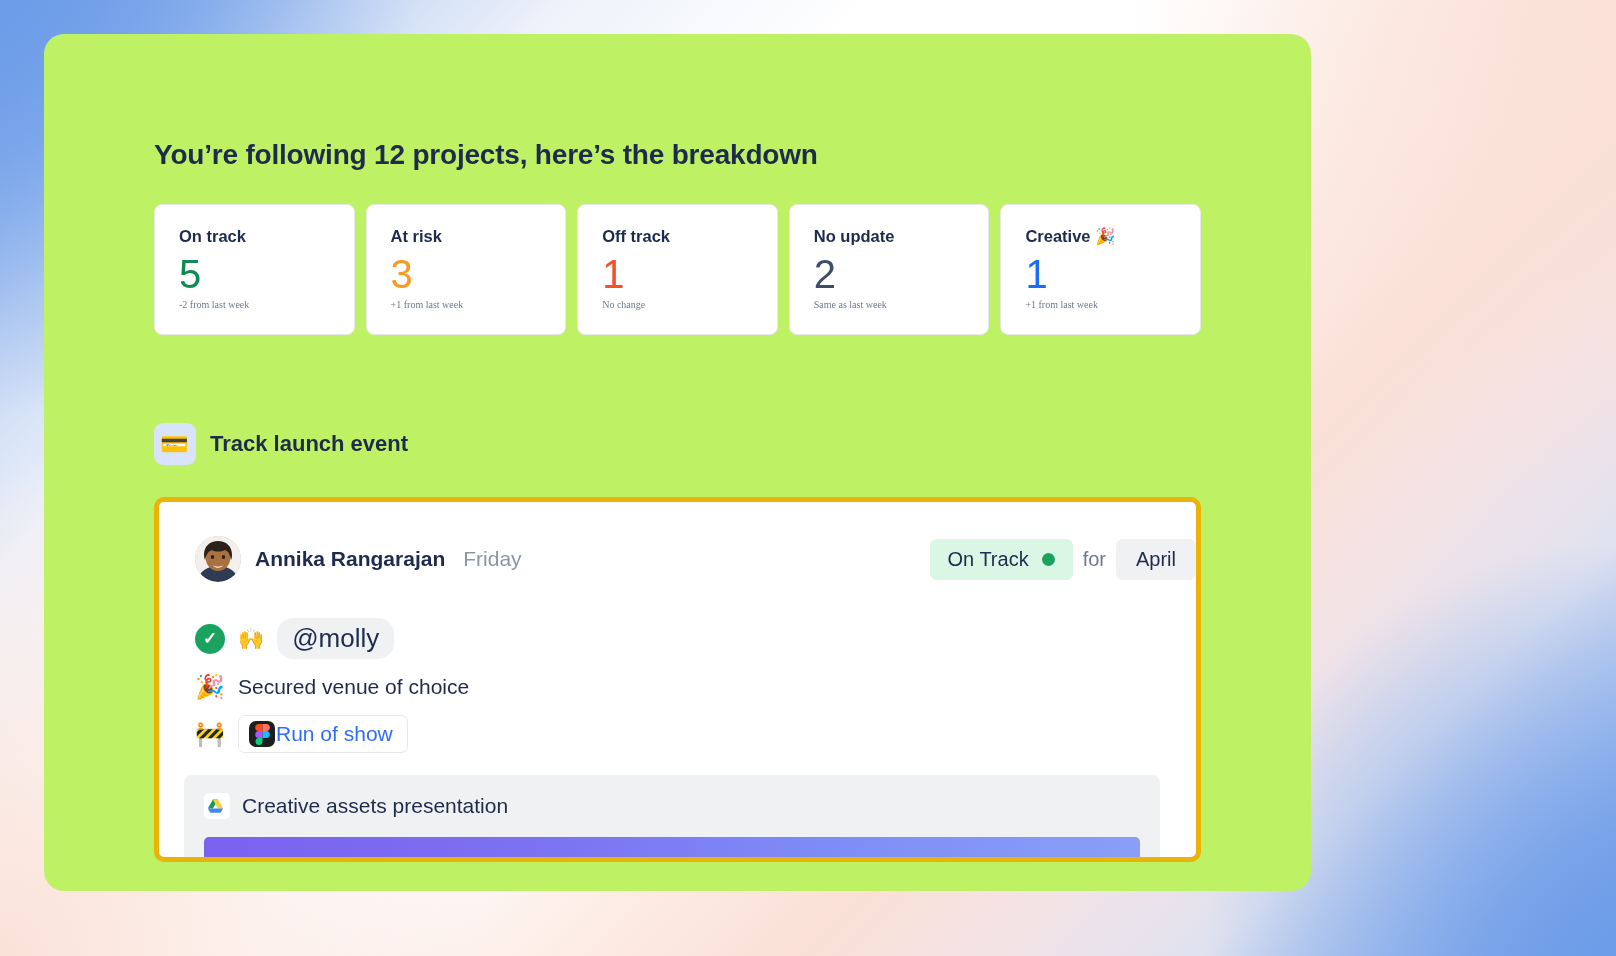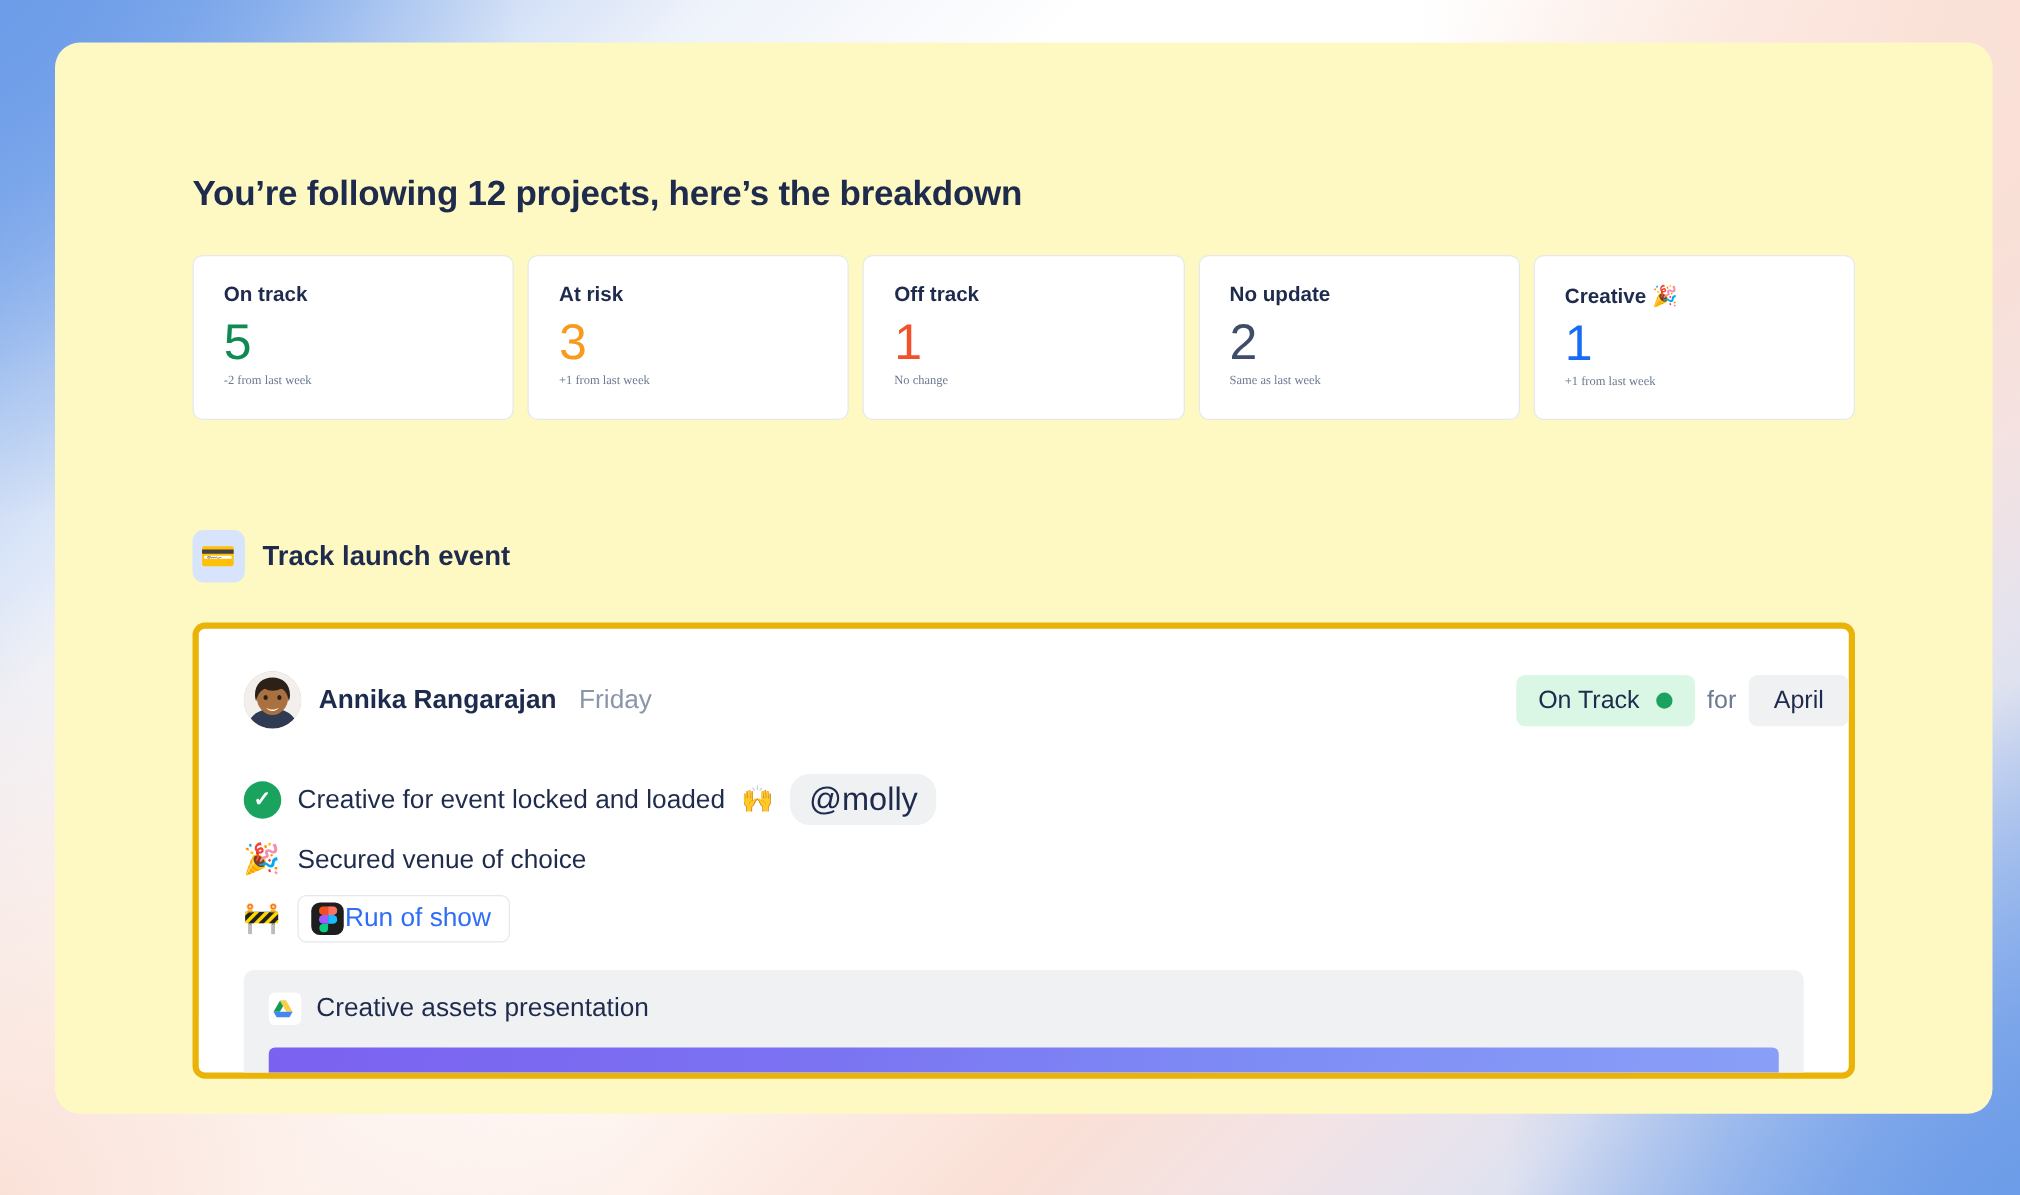--- a/index.html
+++ b/index.html
@@ -39,23 +39,23 @@
       radial-gradient(circle at 100% 100%, rgba(109,156,232,0.95) 0%, rgba(109,156,232,0) 22%),
       radial-gradient(circle at 100% 0%, rgba(250,224,214,0.95) 0%, rgba(250,224,214,0) 26%),
       radial-gradient(circle at 0% 100%, rgba(250,224,214,0.95) 0%, rgba(250,224,214,0) 26%);
     pointer-events: none;
   }
 
   .app-card {
     position: absolute;
     left: 44px;
     top: 34px;
-    width: 1550px;
+    width: 1267px;
     height: 857px;
-    background: #fef9c3;
+    background: #bef264;
     border-radius: 20px;
     overflow: hidden;
   }
 
   .content {
     padding: 0 110px;
   }
 
   .page-title {
     font-size: 28px;
@@ -289,21 +289,21 @@
     border-radius: 7px;
     background: #1e1e1e;
     display: flex;
     align-items: center;
     justify-content: center;
     flex: 0 0 auto;
   }
 
   
   .attachment {
-    margin: 22px 36px 0 36px;
+    margin: 22px 36px 0 25px;
     background: #f0f1f3;
     border-radius: 8px 8px 0 0;
     padding: 18px 20px 0 20px;
     height: 128px;
     overflow: hidden;
   }
 
   .attachment-head {
     display: flex;
     align-items: center;
@@ -420,21 +420,20 @@
           </div>
 
         </div>
 
         <div class="bullets">
 
           <div class="bullet">
             <div class="bullet-icon">
               <span class="check-circle">✓</span>
             </div>
-            <span class="bullet-text">Creative for event locked and loaded</span>
             <span class="inline-emoji">🙌</span>
             <span class="mention-chip">@molly</span>
           </div>
 
           <div class="bullet">
             <div class="bullet-icon">🎉</div>
             <span class="bullet-text">Secured venue of choice</span>
           </div>
 
           <div class="bullet">

